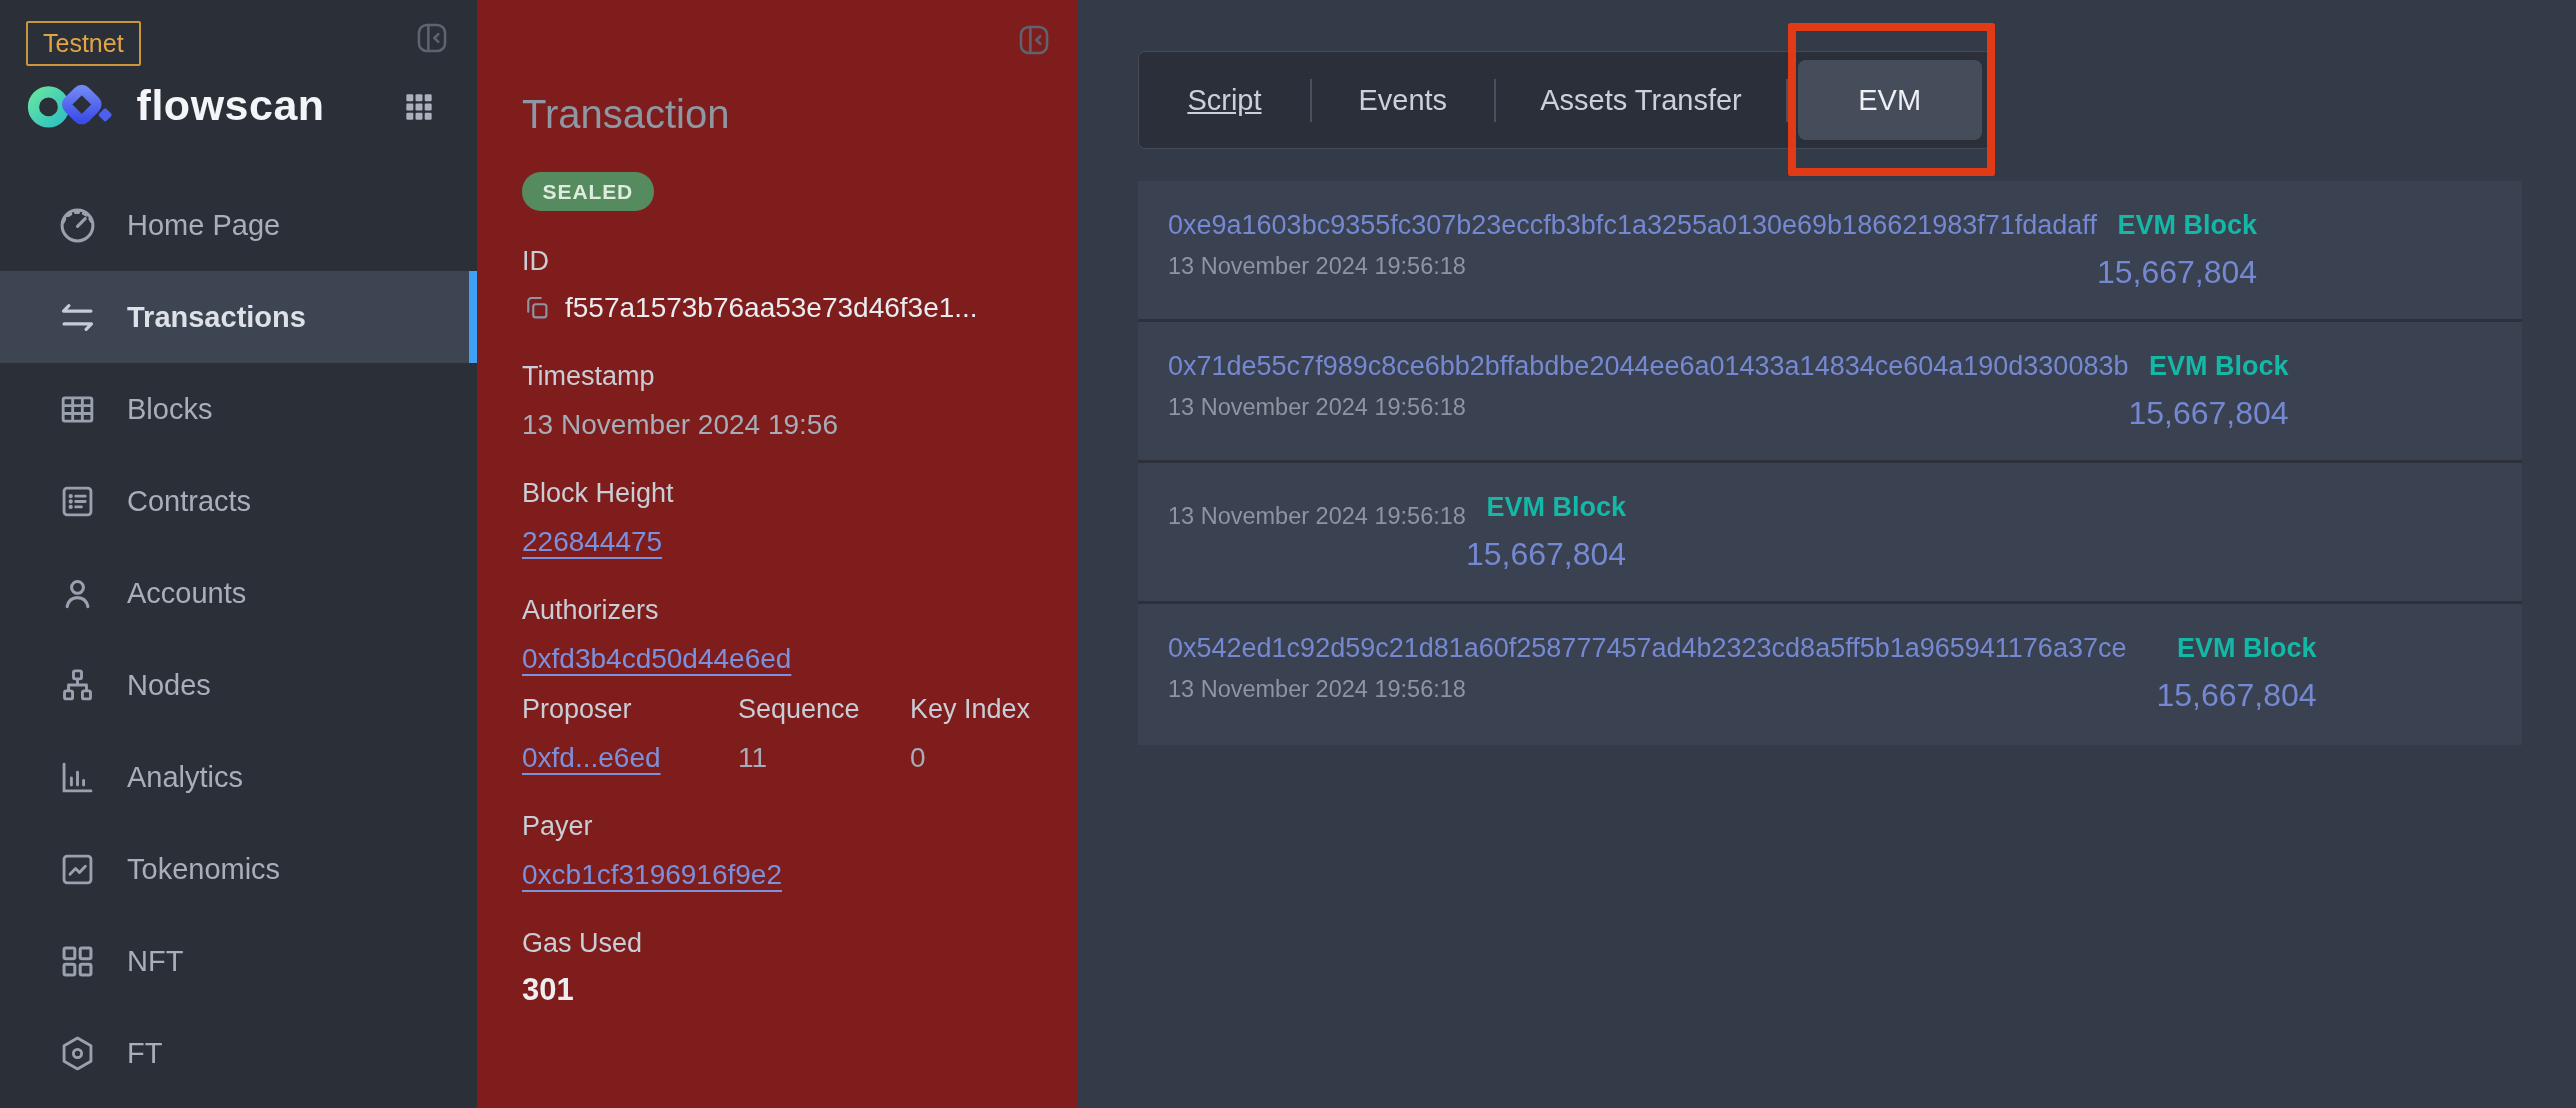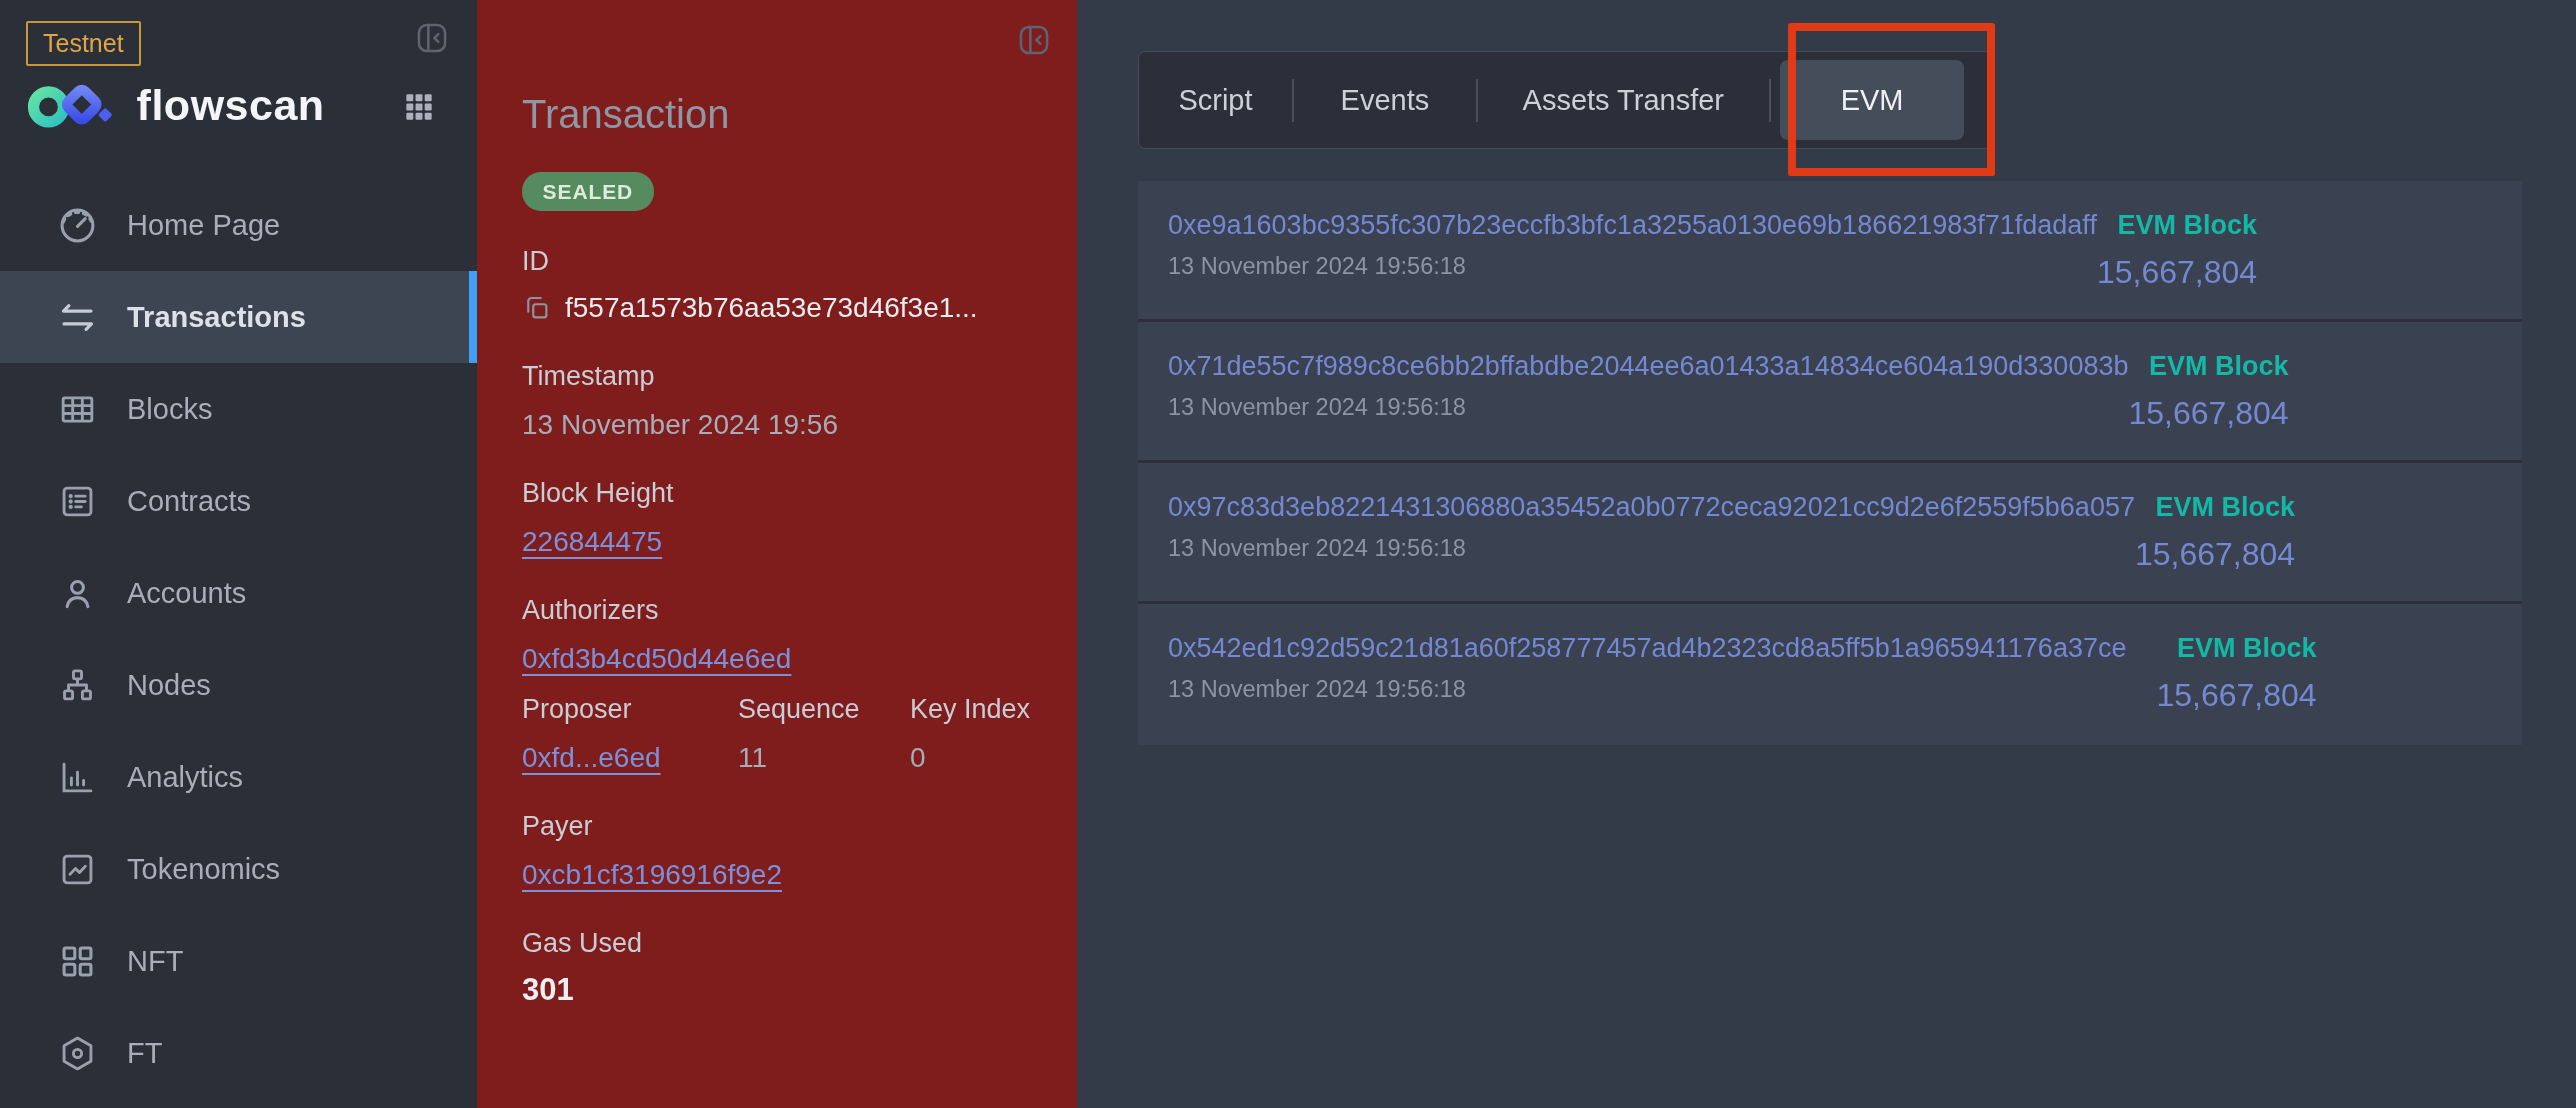--- a/index.html
+++ b/index.html
@@ -47,21 +47,21 @@
   .gas-value { margin-top:13px; color:#eceef1; font-size:31px; font-weight:700; }
 
   
   .main { position:relative; flex:1 1 auto; height:100%; background:#343b48; }
   .tabbar { position:absolute; left:61px; top:51px; width:854px; height:98px; background:#2a2f39;
     border:1.9px solid #454b57; border-radius:7.5px; display:flex; align-items:stretch; }
   .tab { position:relative; display:flex; align-items:center; justify-content:center;
     color:#ccd1d9; font-size:29px; cursor:pointer; }
   .tab-divider { width:1.9px; height:43px; align-self:center; background:#4a515e; }
   .tab.active { background:#454c5a; border-radius:7.5px; margin:8.4px 9.4px; color:#eef0f4; }
-  .w-script { width:153px; } .w-events { width:182px; } .w-assets { width:291px; } .w-evm { width:184px; }
+  .w-script { width:171px;text-decoration:underline; } .w-events { width:182px; } .w-assets { width:291px; } .w-evm { width:184px; }
   .red-box { position:absolute; left:711px; top:22.5px; width:207px; height:153px;
     border:8.4px solid #e03a17; border-radius:2.8px; pointer-events:none; z-index:5; }
   .evm-rows { position:absolute; left:61px; top:181px; width:1384px; }
   .evm-row { display:flex; background:#3a4150; height:141px;
     padding:28px 30px 0 30px; border-bottom:3.8px solid #2b303a; cursor:pointer; }
   .evm-row:last-child { border-bottom:none;gap:30px; }
   .row-left {}
   .row-hash { color:#7589d3; font-size:27px; line-height:32px; cursor:pointer; }
   .row-time { margin-top:12.2px; color:#8d95a2; font-size:23.5px; }
   .row-right { text-align:right; }
@@ -316,21 +316,20 @@
       <div class="row-time">13 November 2024 19:56:18</div>
     </div>
     <div class="row-right">
       <div class="row-block-label">EVM Block</div>
       <div class="row-block-num">15,667,804</div>
     </div>
   </div>
 
   <div class="evm-row">
     <div class="row-left">
-      <div class="row-hash">0x97c83d3eb8221431306880a35452a0b0772ceca92021cc9d2e6f2559f5b6a057</div>
       <div class="row-time">13 November 2024 19:56:18</div>
     </div>
     <div class="row-right">
       <div class="row-block-label">EVM Block</div>
       <div class="row-block-num">15,667,804</div>
     </div>
   </div>
 
   <div class="evm-row">
     <div class="row-left">

